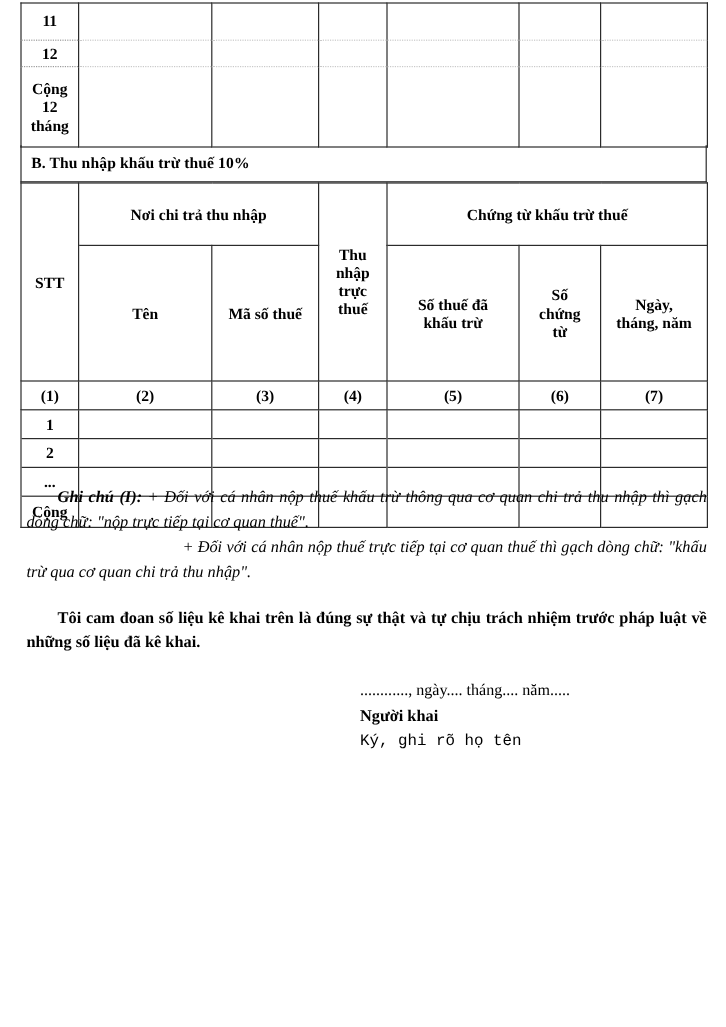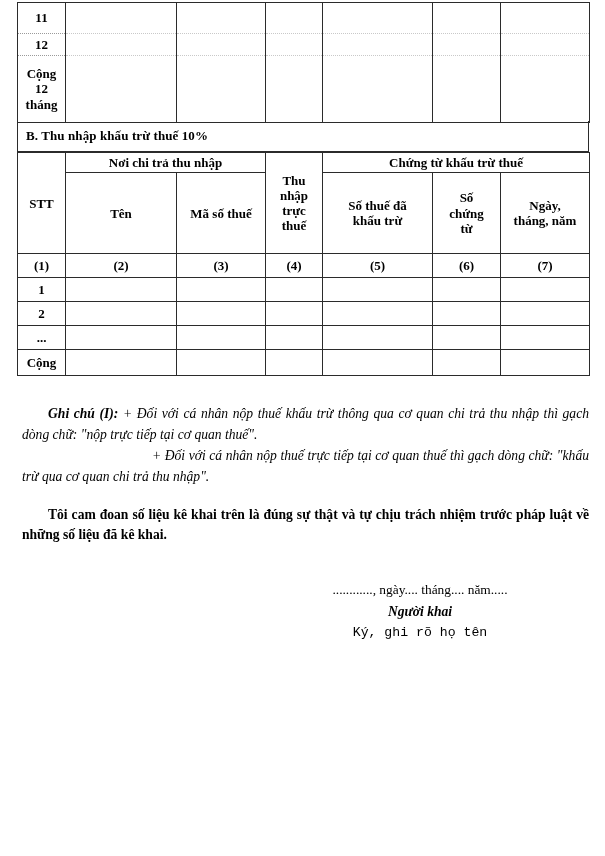--- a/index.html
+++ b/index.html
@@ -86,21 +86,21 @@
   #table-b {
     left: 17px;
     top: 152px;
     width: 572px;
   }
   #table-b td {
     font-size: 13px;
   }
   #table-b td.hdr {
     font-weight: bold;
-    padding: 2px 2px;
+    padding: 18px 2px;
   }
   #table-b td.numrow {
     font-weight: bold;
     height: 23px;
   }
   #table-b td.datarow {
     height: 23px;
     font-weight: bold;
   }
   #table-b td.dotted-bot {
@@ -147,33 +147,31 @@
     font-weight: bold;
     line-height: 1.5;
     text-align: justify;
     text-indent: 26px;
     margin: 0;
   }
 
   .sign-block {
     position: absolute;
     left: 300px;
-    top: 580px;
+    top: 565px;
     width: 240px;
-    text-align: center;
   }
   .sign-date {
     font-size: 13.4px;
     line-height: 1.55;
   }
   .sign-role {
     font-size: 13.6px;
     font-weight: bold;
     line-height: 1.6;
-    font-style: italic;
   }
   .sign-hint {
     font-size: 13.2px;
     line-height: 1.55;
     font-family: Liberation Mono, monospace;
   }
 </style>
 </head>
 <body>
 

